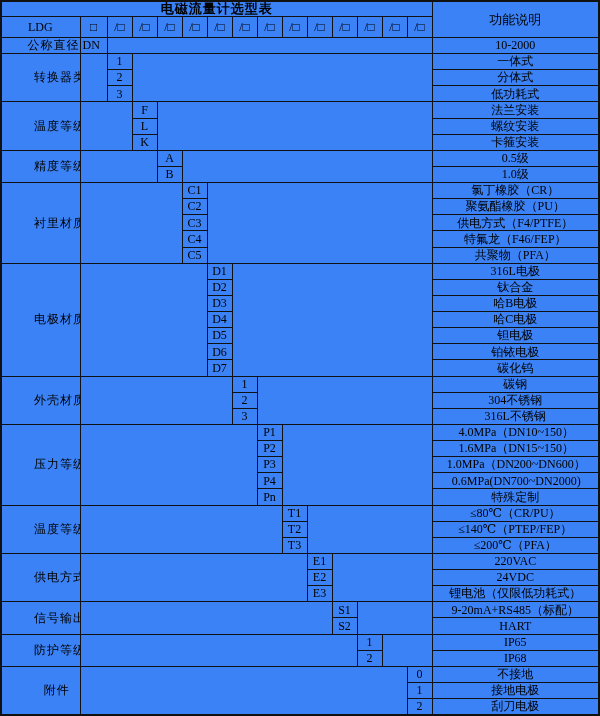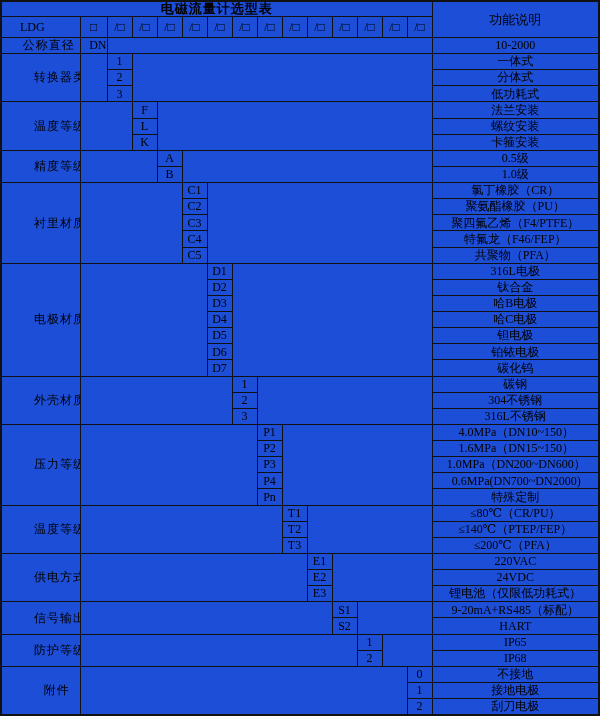--- a/index.html
+++ b/index.html
@@ -1,32 +1,32 @@
 <!DOCTYPE html>
 <html><head>
 <meta charset="utf-8">
 <style>
   html,body{margin:0;padding:0;background:#fff;}
-  .sheet{width:600px;height:716px;overflow:hidden;background:#1d4ed8;}
+  .sheet{width:600px;height:716px;overflow:hidden;background:#3b82f6;}
   table{width:600px;height:716px;border-collapse:collapse;table-layout:fixed;
         font-family:"Liberation Serif","DejaVu Serif",serif;color:#000;}
   td{border:1px solid #111;padding:0;font-size:12px;line-height:1.05;
      text-align:center;vertical-align:middle;overflow:hidden;white-space:nowrap;}
   table{border:2px solid #111;}
   tr{height:16px;}
   tr.r-title{height:13px;}
   tr.r-model{height:21px;}
   td.title{font-size:13px;font-weight:bold;letter-spacing:1px;}
   td.fhdr{font-size:13px;margin-left:20px;}
-  td.model{text-align:left;padding-left:18px;}
+  td.model{text-align:left;padding-left:26px;}
   td.bx{font-size:12px;}
   td.lbl{font-size:12px;letter-spacing:1px;padding-left:32px;}
-  td.lbl-left{text-align:center;padding-left:16px;letter-spacing:1px;}
+  td.lbl-left{text-align:right;padding-left:16px;letter-spacing:1px;}
   td.code{font-size:12px;}
-  td.dncode{text-align:right;padding-left:2px;}
+  td.dncode{text-align:left;padding-left:2px;}
   td.desc{font-size:12px;}
   td.desc.la{text-align:center;padding-left:2px;}
   td.mt{border-top:1px solid #111;border-bottom:1px solid #111;}
 </style>
 </head>
 <body>
 
 <div class="sheet">
 <table>
   <colgroup>
@@ -128,21 +128,21 @@
     <td class="code">C1</td>
     <td class="mt" rowspan="5" colspan="9"></td>
     <td class="desc">氯丁橡胶（CR）</td>
   </tr>
   <tr>
           <td class="code">C2</td>
       <td class="desc">聚氨酯橡胶（PU）</td>
         </tr>
   <tr>
           <td class="code">C3</td>
-      <td class="desc">聚四氟乙烯（F4/PTFE）</td>
+      <td class="desc">供电方式（F4/PTFE）</td>
         </tr>
   <tr>
           <td class="code">C4</td>
       <td class="desc">特氟龙（F46/FEP）</td>
         </tr>
   <tr>
           <td class="code">C5</td>
       <td class="desc">共聚物（PFA）</td>
         </tr>
 

